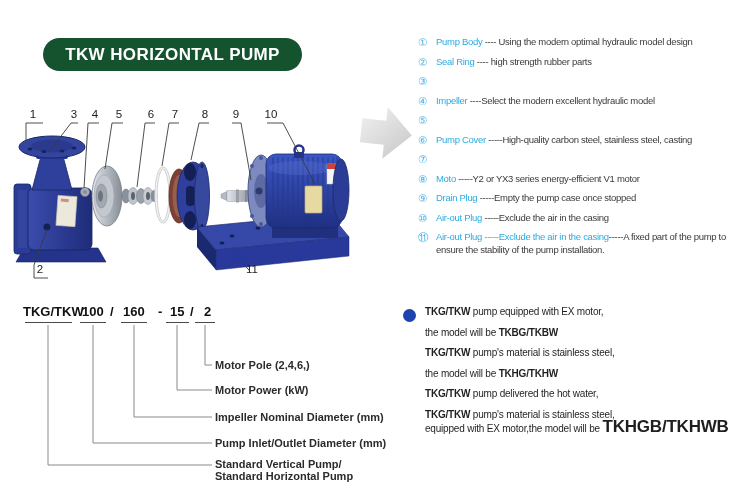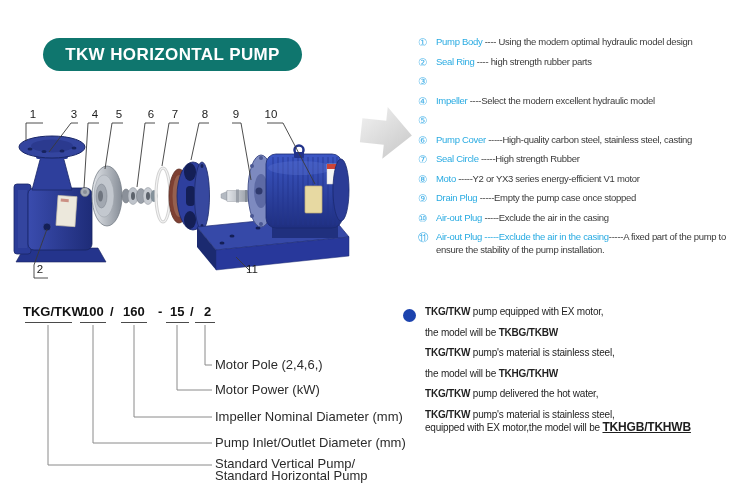--- a/index.html
+++ b/index.html
@@ -7,21 +7,21 @@
     width:756px;height:500px;position:relative;overflow:hidden;
     background:#ffffff;
     font-family:"Liberation Sans", sans-serif;
     color:#222;
   }
   .abs{position:absolute;}
 
   
   .banner{
     left:43px;top:38px;width:259px;height:33px;
-    background:#0f766e;border-radius:17px;
+    background:#14532d;border-radius:17px;
     display:flex;align-items:center;justify-content:center;
   }
   .banner-text{
     color:#fff;font-weight:bold;font-size:17px;letter-spacing:.4px;
   }
 
   
   .callout{
     position:absolute;font-size:11.5px;color:#1c1c1c;
     transform:translateX(-50%);line-height:12px;
@@ -32,32 +32,32 @@
   .pl-item{display:flex;gap:5px;margin-bottom:7px;white-space:nowrap;
     font-size:9.5px;letter-spacing:-.3px;line-height:12.5px;}
   .pl-num{color:#45b1e8;font-size:10.5px;width:13px;flex:none;letter-spacing:0;}
   .pl-name{color:#29abe2;}
   .pl-desc{color:#3a3a3a;}
   .pl-desc2{color:#3a3a3a;white-space:normal;}
 
   
   .mc-code{position:absolute;font-weight:bold;font-size:13px;color:#111;}
   .mc-underline{position:absolute;height:1px;background:#4a4a4a;top:322px;}
-  .mc-label{position:absolute;font-size:13px;font-weight:400;color:#2b2b2b;line-height:12px;}
+  .mc-label{position:absolute;font-size:11px;font-weight:700;color:#2b2b2b;line-height:12px;}
 
   
   .dot{
     left:403px;top:309px;width:13px;height:13px;border-radius:50%;
     background:#1c43ae;
   }
   .variants{left:425px;top:306px;width:330px;font-size:10px;letter-spacing:-.2px;}
   .v-line{margin-bottom:8px;line-height:12.5px;white-space:nowrap;color:#1f1f1f;}
   .v-line.tight{margin-bottom:0;}
   .vb{font-weight:bold;}
-  .vb-big{font-weight:bold;font-size:12px;text-decoration:underline;}
+  .vb-big{font-weight:bold;font-size:17px;}
 </style>
 </head>
 <body>
 
 <div class="abs banner">
   <span class="banner-text">TKW HORIZONTAL PUMP</span>
 </div>
 
 <svg class="abs" style="left:0;top:100px;" width="430" height="195" viewBox="0 0 430 195">
   <defs>
@@ -222,21 +222,20 @@
     </div>
   <div class="pl-item">
       <span class="pl-num">⑤</span>
     </div>
   <div class="pl-item">
       <span class="pl-num">⑥</span>
       <div class="pl-text"><span class="pl-name">Pump Cover</span><span class="pl-desc"> -----High-quality carbon steel, stainless steel, casting</span></div>
     </div>
   <div class="pl-item">
       <span class="pl-num">⑦</span>
-      <div class="pl-text"><span class="pl-name">Seal Circle</span><span class="pl-desc"> -----High strength Rubber</span></div>
     </div>
   <div class="pl-item">
       <span class="pl-num">⑧</span>
       <div class="pl-text"><span class="pl-name">Moto</span><span class="pl-desc"> -----Y2 or YX3 series energy-efficient V1 motor</span></div>
     </div>
   <div class="pl-item">
       <span class="pl-num">⑨</span>
       <div class="pl-text"><span class="pl-name">Drain Plug</span><span class="pl-desc"> -----Empty the pump case once stopped</span></div>
     </div>
   <div class="pl-item">

